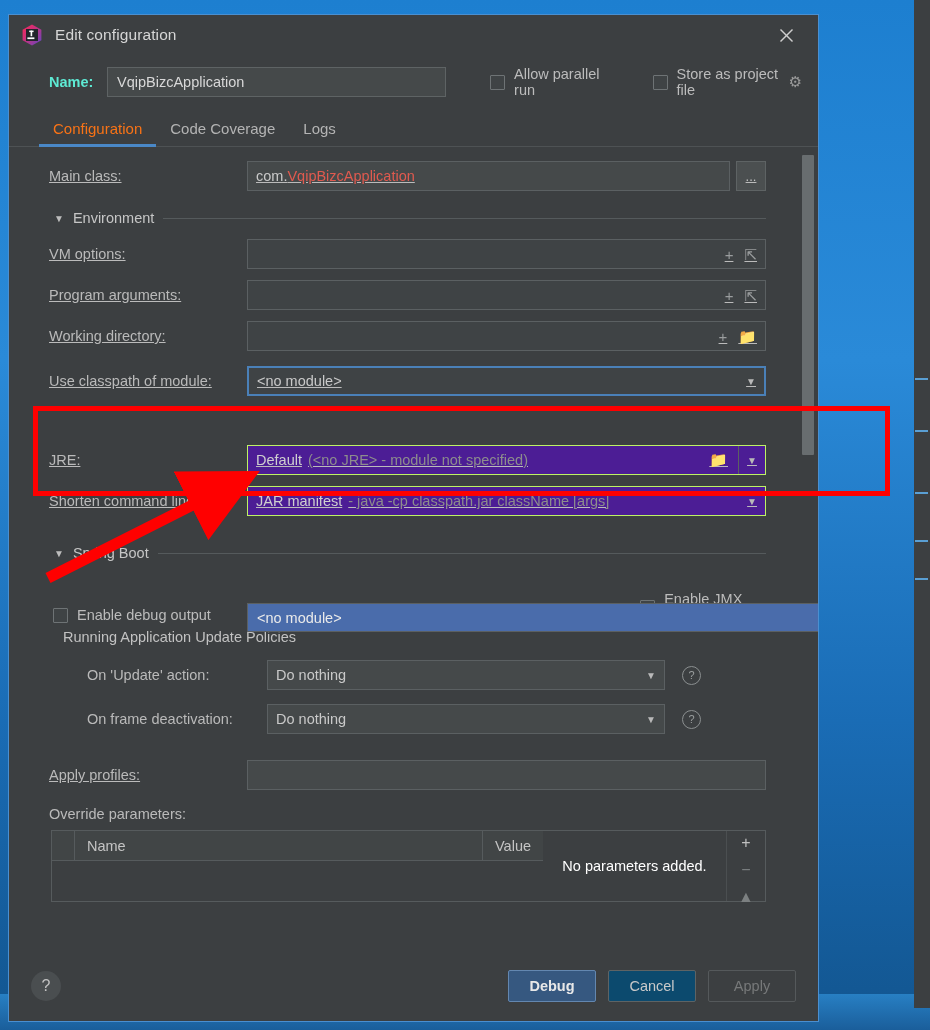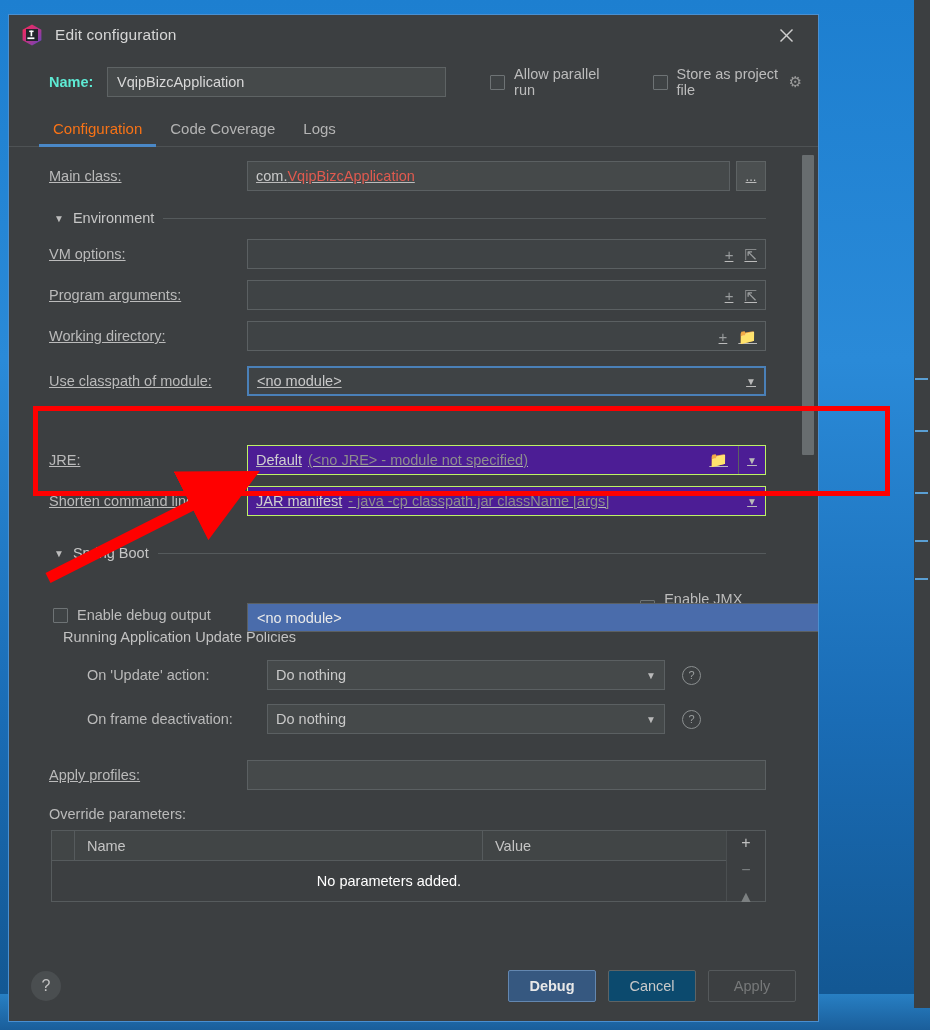--- a/index.html
+++ b/index.html
@@ -194,21 +194,21 @@
     border: 1.3px solid #8b8f90; color: #9b9f9f; font-size: 11px;
     display: flex; align-items: center; justify-content: center; cursor: pointer;
   }
 
   
   #ov-label { padding: 0 0 0 40px; margin-top: 16px; color: #bababa; }
   #ov-table {
     margin: 8px 52px 0 42px; border: 1px solid #565b5d; background: #3c3f41;
     display: flex; height: 72px; box-sizing: border-box;
   }
-  #ov-grid { flex: 1; display: flex; flex-direction: column; }
+  #ov-grid { flex: 1; display: flex; flex-direction: row; }
   #ov-head { height: 29px; display: flex; border-bottom: 1px solid #565b5d; background: #414546; }
   #ov-head .gut { width: 22px; border-right: 1px solid #565b5d; }
   #ov-head .ch { display: flex; align-items: center; padding: 0 12px; color: #c4c4c4; }
   #ov-head .ch.name { width: 408px; border-right: 1px solid #565b5d; box-sizing: border-box; }
   #ov-body { flex: 1; display: flex; align-items: center; justify-content: center; color: #ffffff; }
   #ov-tools {
     width: 38px; border-left: 1px solid #4b4f51;
     display: flex; flex-direction: column; align-items: center;
     color: #c0c0c0; padding-top: 4px; gap: 11px;
   }

